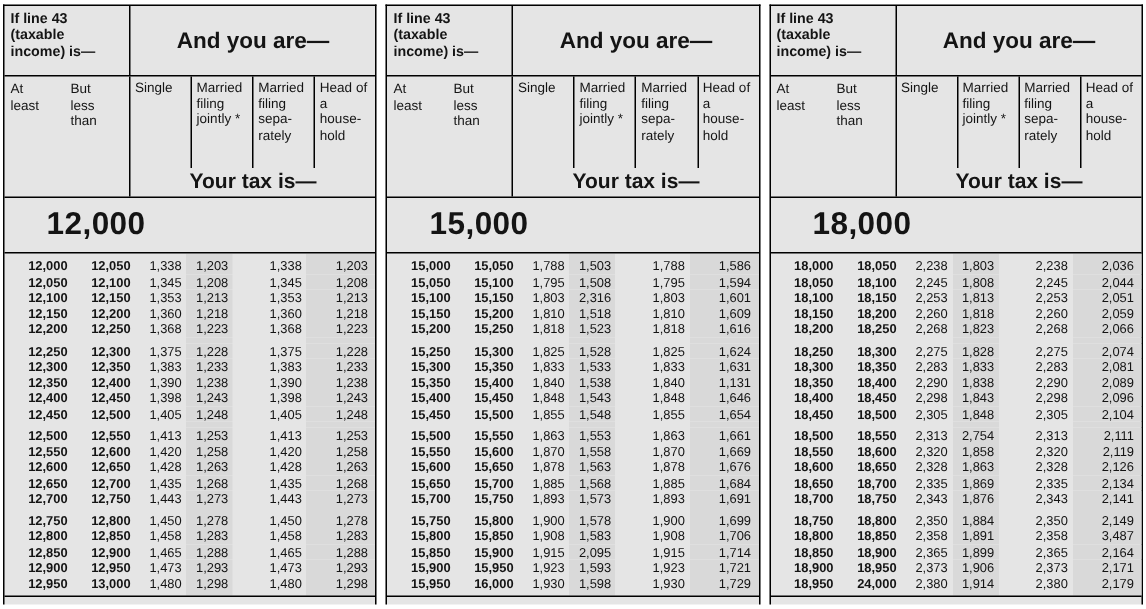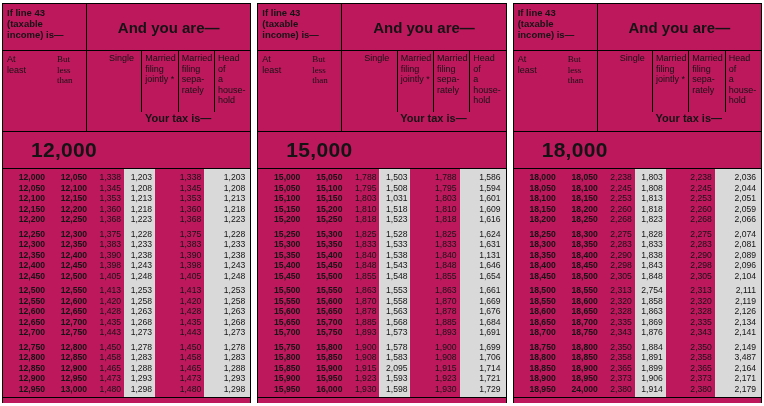--- a/index.html
+++ b/index.html
@@ -6,49 +6,48 @@
   body{
     width:764px;height:406px;overflow:hidden;box-sizing:border-box;
     padding:3px 2px;
     font-family:"Liberation Sans","DejaVu Sans",sans-serif;
     color:#141414;
     -webkit-font-smoothing:antialiased;
   }
   #tax-tables{display:flex;gap:6px;height:400px;}
   .panel{
     flex:1;display:flex;flex-direction:column;
-    border:1.5px solid #000;border-bottom:none;background:#be185d;min-width:0;
+    border:1.5px solid #000;border-bottom:none;background:#e5e5e5;min-width:0;
   }
   
   .hdr-row1{display:flex;border-bottom:1.5px solid #000;height:46px;flex:none;}
   .hdr-income{
     width:84px;flex:none;border-right:1.5px solid #000;
     padding:3px 0 0 4px;font-weight:bold;font-size:9.5px;line-height:1.18;
     white-space:pre-line;box-sizing:border-box;
   }
   .hdr-andyou{flex:1;display:flex;align-items:center;justify-content:center;
     font-weight:bold;font-size:15px;}
   .hdr-row2{display:flex;height:80px;border-bottom:1.5px solid #000;flex:none;}
   .hdr-range{
     width:84px;flex:none;border-right:1.5px solid #000;
     padding:3px 0 0 4px;font-size:9px;line-height:1.18;box-sizing:border-box;
     display:flex;
-    gap:10px;
   }
   .hdr-range span{white-space:pre-line;display:block;}
   .hdr-range .c1{width:40px;flex:none;}
-  .hdr-range .c2{flex:1;font-family:Liberation Serif, serif;}
-  .hdr-right{flex:1;display:flex;flex-direction:column;min-width:0;margin-left:19px;}
+  .hdr-range .c2{flex:1;}
+  .hdr-right{flex:1;display:flex;flex-direction:column;min-width:0;}
   .hdr-cols{flex:1;display:flex;}
   .hdr-col{
     flex:1;padding:2px 2px 0 3px;font-size:9px;line-height:1.18;
     white-space:pre-line;border-right:1.2px solid #000;min-width:0;
   }
   .hdr-col:last-child{border-right:none;}
-  .hdr-tax{height:19px;flex:none;text-align:center;font-weight:bold;font-size:11px;}
+  .hdr-tax{height:19px;flex:none;text-align:center;font-weight:bold;font-size:14px;}
   
   .banner{
     height:36px;flex:none;border-bottom:1.5px solid #000;
     display:flex;align-items:center;padding-left:28px;
     font-size:21px;font-weight:bold;letter-spacing:0.3px;
   }
   
   table.data{width:100%;border-collapse:collapse;table-layout:fixed;flex:none;}
   table.data td{
     padding:0 3px 0 0;text-align:right;font-size:8.6px;
@@ -379,21 +378,21 @@
             <td class="inc">15,100</td>
             <td>1,795</td>
             <td class="g">1,508</td>
             <td>1,795</td>
             <td class="g hoh">1,594</td>
           </tr>
           <tr>
             <td class="inc">15,100</td>
             <td class="inc">15,150</td>
             <td>1,803</td>
-            <td class="g">1,031</td>
+            <td class="g">2,316</td>
             <td>1,803</td>
             <td class="g hoh">1,601</td>
           </tr>
           <tr>
             <td class="inc">15,150</td>
             <td class="inc">15,200</td>
             <td>1,810</td>
             <td class="g">1,518</td>
             <td>1,810</td>
             <td class="g hoh">1,609</td>

